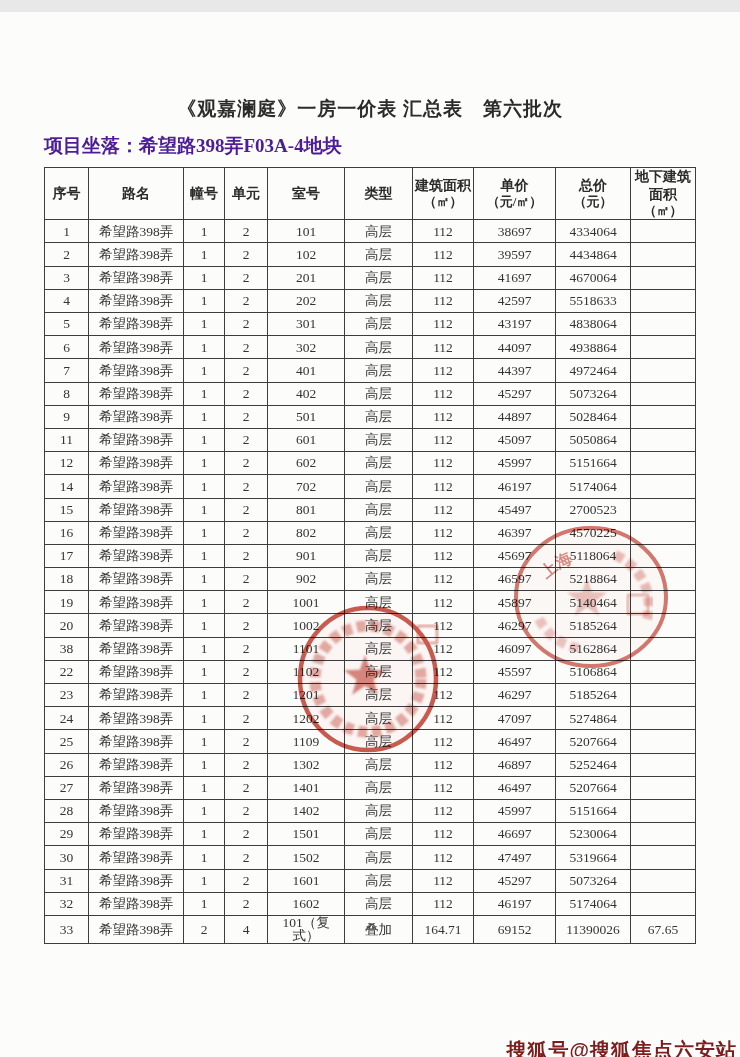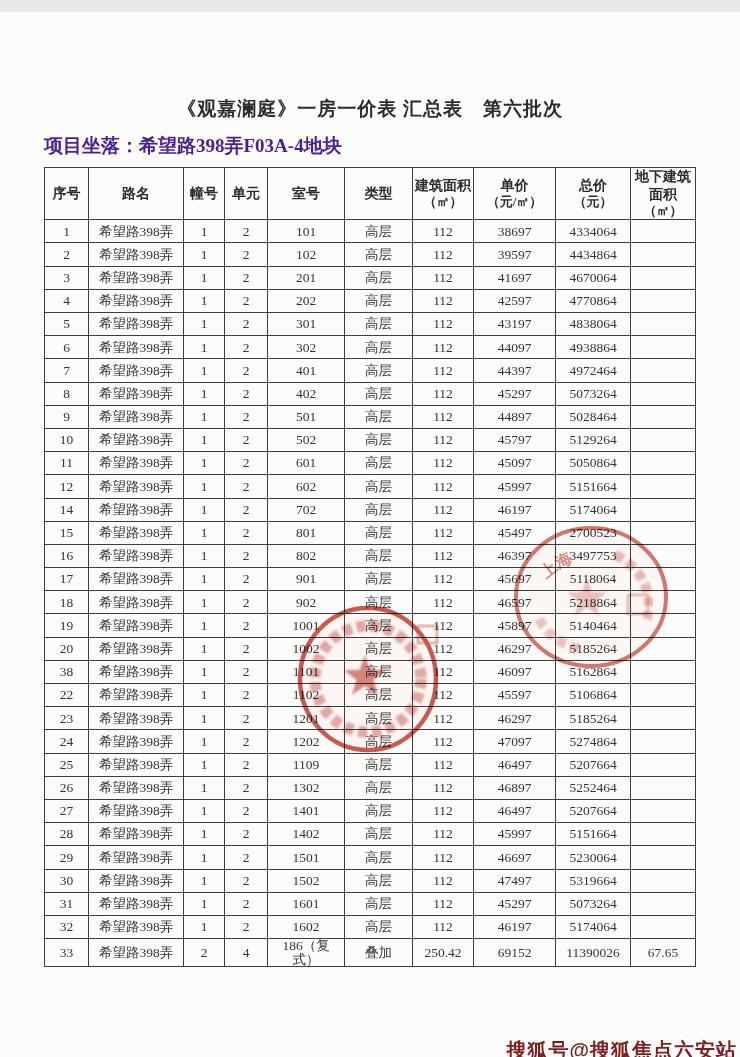--- a/index.html
+++ b/index.html
@@ -139,21 +139,21 @@
         </tr>
         <tr>
           <td>4</td>
           <td>希望路398弄</td>
           <td>1</td>
           <td>2</td>
           <td>202</td>
           <td>高层</td>
           <td>112</td>
           <td>42597</td>
-          <td>4770864</td>
+          <td>5518633</td>
           <td></td>
         </tr>
         <tr>
           <td>5</td>
           <td>希望路398弄</td>
           <td>1</td>
           <td>2</td>
           <td>301</td>
           <td>高层</td>
           <td>112</td>
@@ -203,32 +203,20 @@
           <td>1</td>
           <td>2</td>
           <td>501</td>
           <td>高层</td>
           <td>112</td>
           <td>44897</td>
           <td>5028464</td>
           <td></td>
         </tr>
         <tr>
-          <td>10</td>
-          <td>希望路398弄</td>
-          <td>1</td>
-          <td>2</td>
-          <td>502</td>
-          <td>高层</td>
-          <td>112</td>
-          <td>45797</td>
-          <td>5129264</td>
-          <td></td>
-        </tr>
-        <tr>
           <td>11</td>
           <td>希望路398弄</td>
           <td>1</td>
           <td>2</td>
           <td>601</td>
           <td>高层</td>
           <td>112</td>
           <td>45097</td>
           <td>5050864</td>
           <td></td>
@@ -271,21 +259,21 @@
         </tr>
         <tr>
           <td>16</td>
           <td>希望路398弄</td>
           <td>1</td>
           <td>2</td>
           <td>802</td>
           <td>高层</td>
           <td>112</td>
           <td>46397</td>
-          <td>3497753</td>
+          <td>4570225</td>
           <td></td>
         </tr>
         <tr>
           <td>17</td>
           <td>希望路398弄</td>
           <td>1</td>
           <td>2</td>
           <td>901</td>
           <td>高层</td>
           <td>112</td>
@@ -471,23 +459,23 @@
           <td>112</td>
           <td>46197</td>
           <td>5174064</td>
           <td></td>
         </tr>
         <tr>
           <td>33</td>
           <td>希望路398弄</td>
           <td>2</td>
           <td>4</td>
-          <td>186（复式）</td>
+          <td>101（复式）</td>
           <td>叠加</td>
-          <td>250.42</td>
+          <td>164.71</td>
           <td>69152</td>
           <td>11390026</td>
           <td>67.65</td>
         </tr>
       </tbody>
   </table>
 
   <svg class="stamp stamp-left" width="150" height="152" viewBox="0 0 150 152">
     <defs>
         <filter id="blurA">

